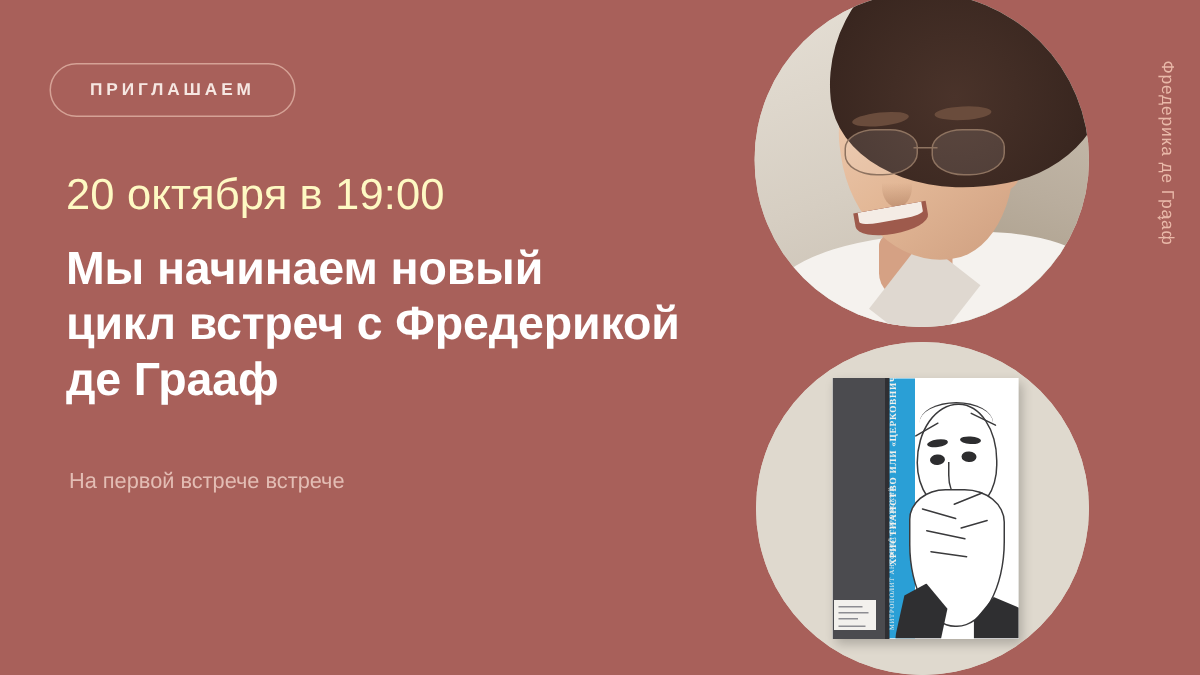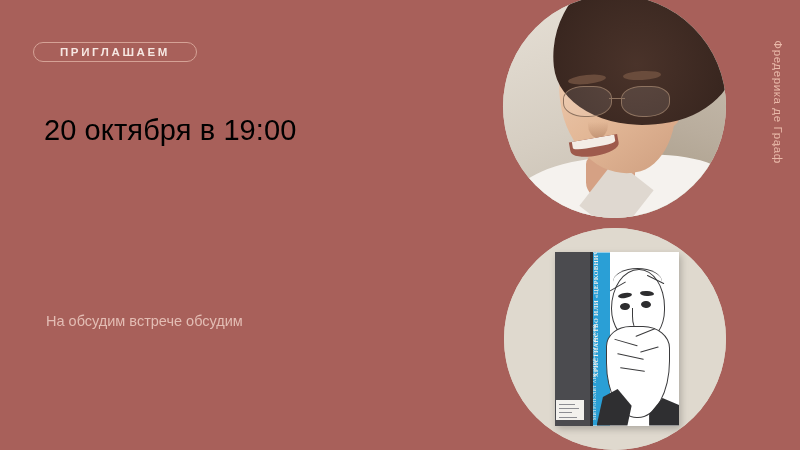--- a/index.html
+++ b/index.html
@@ -15,39 +15,39 @@
     background: #a8605a;
     font-family: "Liberation Sans", sans-serif;
     -webkit-font-smoothing: antialiased;
   }
 
   
   .badge {
     position: absolute;
     left: 33px;
     top: 42px;
-    height: 20px;
+    height: 36px;
     box-sizing: border-box;
     padding: 0 26px;
     display: flex;
     align-items: center;
     border: 1.4px solid #d5a296;
     border-radius: 20px;
     color: #f6e7e2;
     font-size: 11.5px;
     font-weight: 700;
     letter-spacing: 2.6px;
   }
 
   
   .date-line {
     position: absolute;
     left: 44px;
     top: 114px;
-    color: #000000;
+    color: #fef9c3;
     font-size: 29px;
     font-weight: 400;
     letter-spacing: 0.1px;
     white-space: nowrap;
   }
   .headline {
     position: absolute;
     left: 44px;
     top: 160px;
     width: 470px;
@@ -299,23 +299,28 @@
 <body>
 
 <div id="poster">
 
   <div class="badge">
     <span>ПРИГЛАШАЕМ</span>
   </div>
 
   <div class="date-line">20 октября в 19:00</div>
 
+  <div class="headline">
+    <span class="hl-line">Мы начинаем новый</span>
+    <span class="hl-line">цикл встреч с Фредерикой</span>
+    <span class="hl-line">де Грааф</span>
+  </div>
 
   <div class="subtext">
-    <span class="sub-line">На обсудим встрече обсудим</span>
+    <span class="sub-line">На первой встрече встрече</span>
   </div>
 
   <div class="vcaption">
     <span class="vtext">Фредерика де Грааф</span>
     <span class="varrow">←</span>
   </div>
 
   <div class="circle portrait-circle">
     <div class="portrait-art">
       <div class="p-bg-left"></div>

